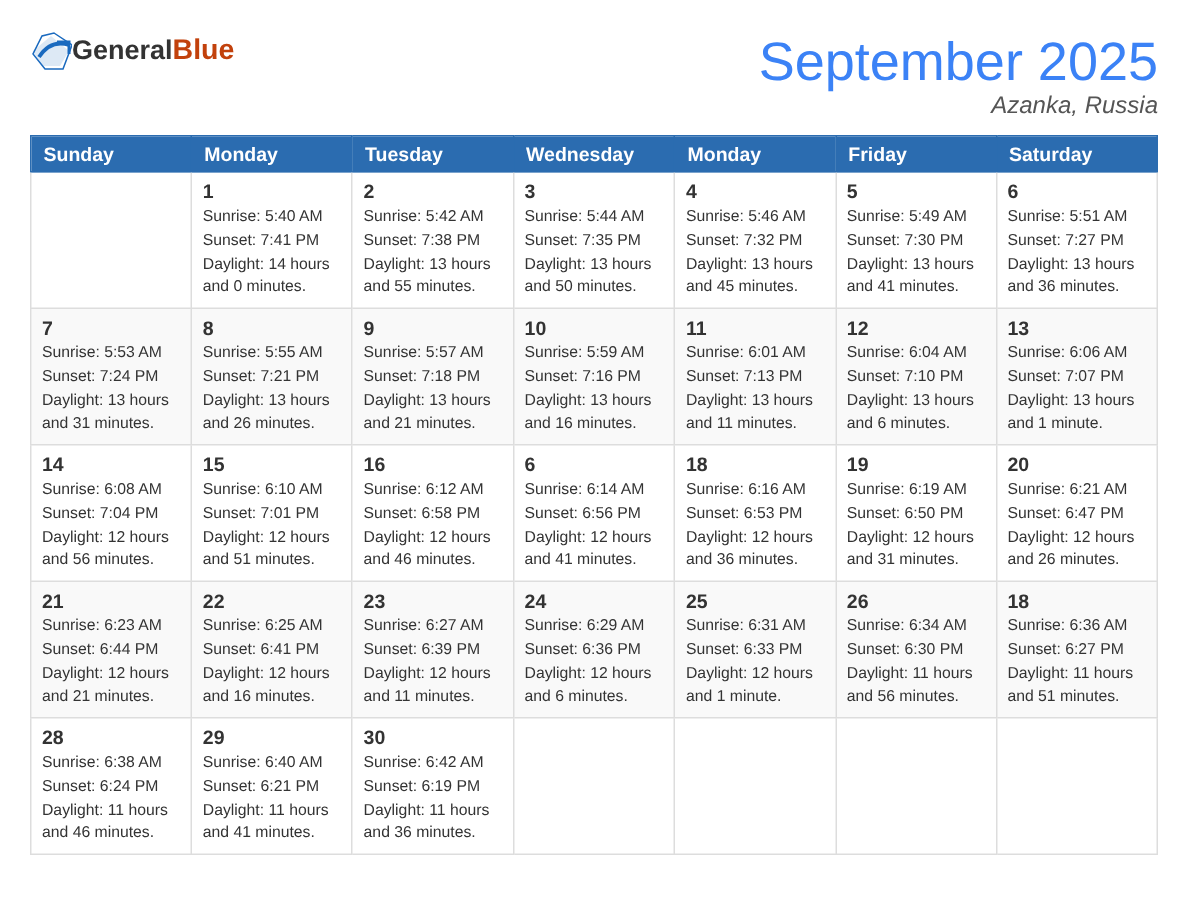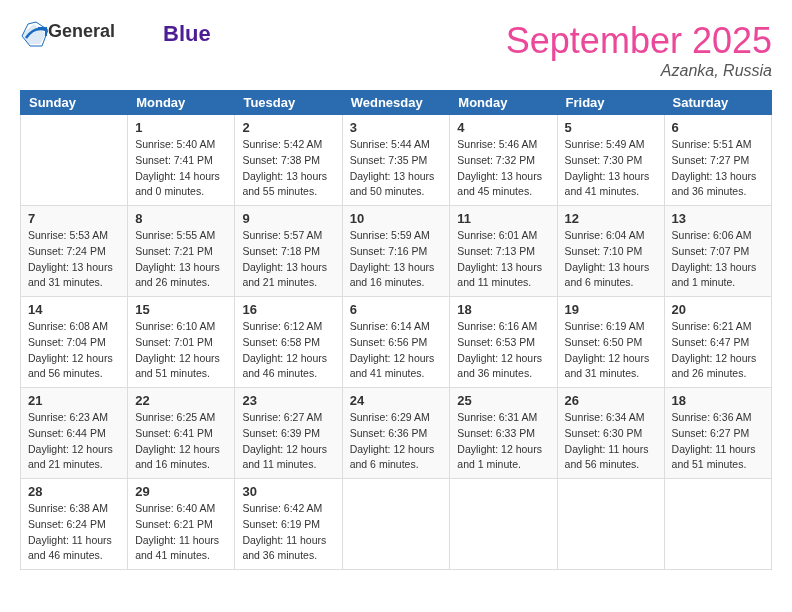--- a/index.html
+++ b/index.html
@@ -16,36 +16,35 @@
       align-items: flex-start;
       margin-bottom: 10px;
     }
     .logo-text-general {
       font-size: 18px;
       font-weight: bold;
       color: #333;
       line-height: 1.1;
     }
     .logo-text-blue {
-      font-size: 22px;
-      font-weight: bold;
-      color: #4c1d95;
+      font-size: 19px;
+      font-weight: bold;
+      color: #c2410c;
       line-height: 1.1;
-      margin-left: 48px;
     }
     .logo-icon {
       width: 28px;
       height: 28px;
     }
     .title-block {
       text-align: right;
     }
     .month-title {
       font-size: 36px;
-      color: #ec4899;
+      color: #3b82f6;
       font-weight: normal;
     }
     .location-title {
       font-size: 16px;
       color: #555;
       font-style: italic;
     }
     .calendar-table {
       width: 100%;
       border-collapse: collapse;

